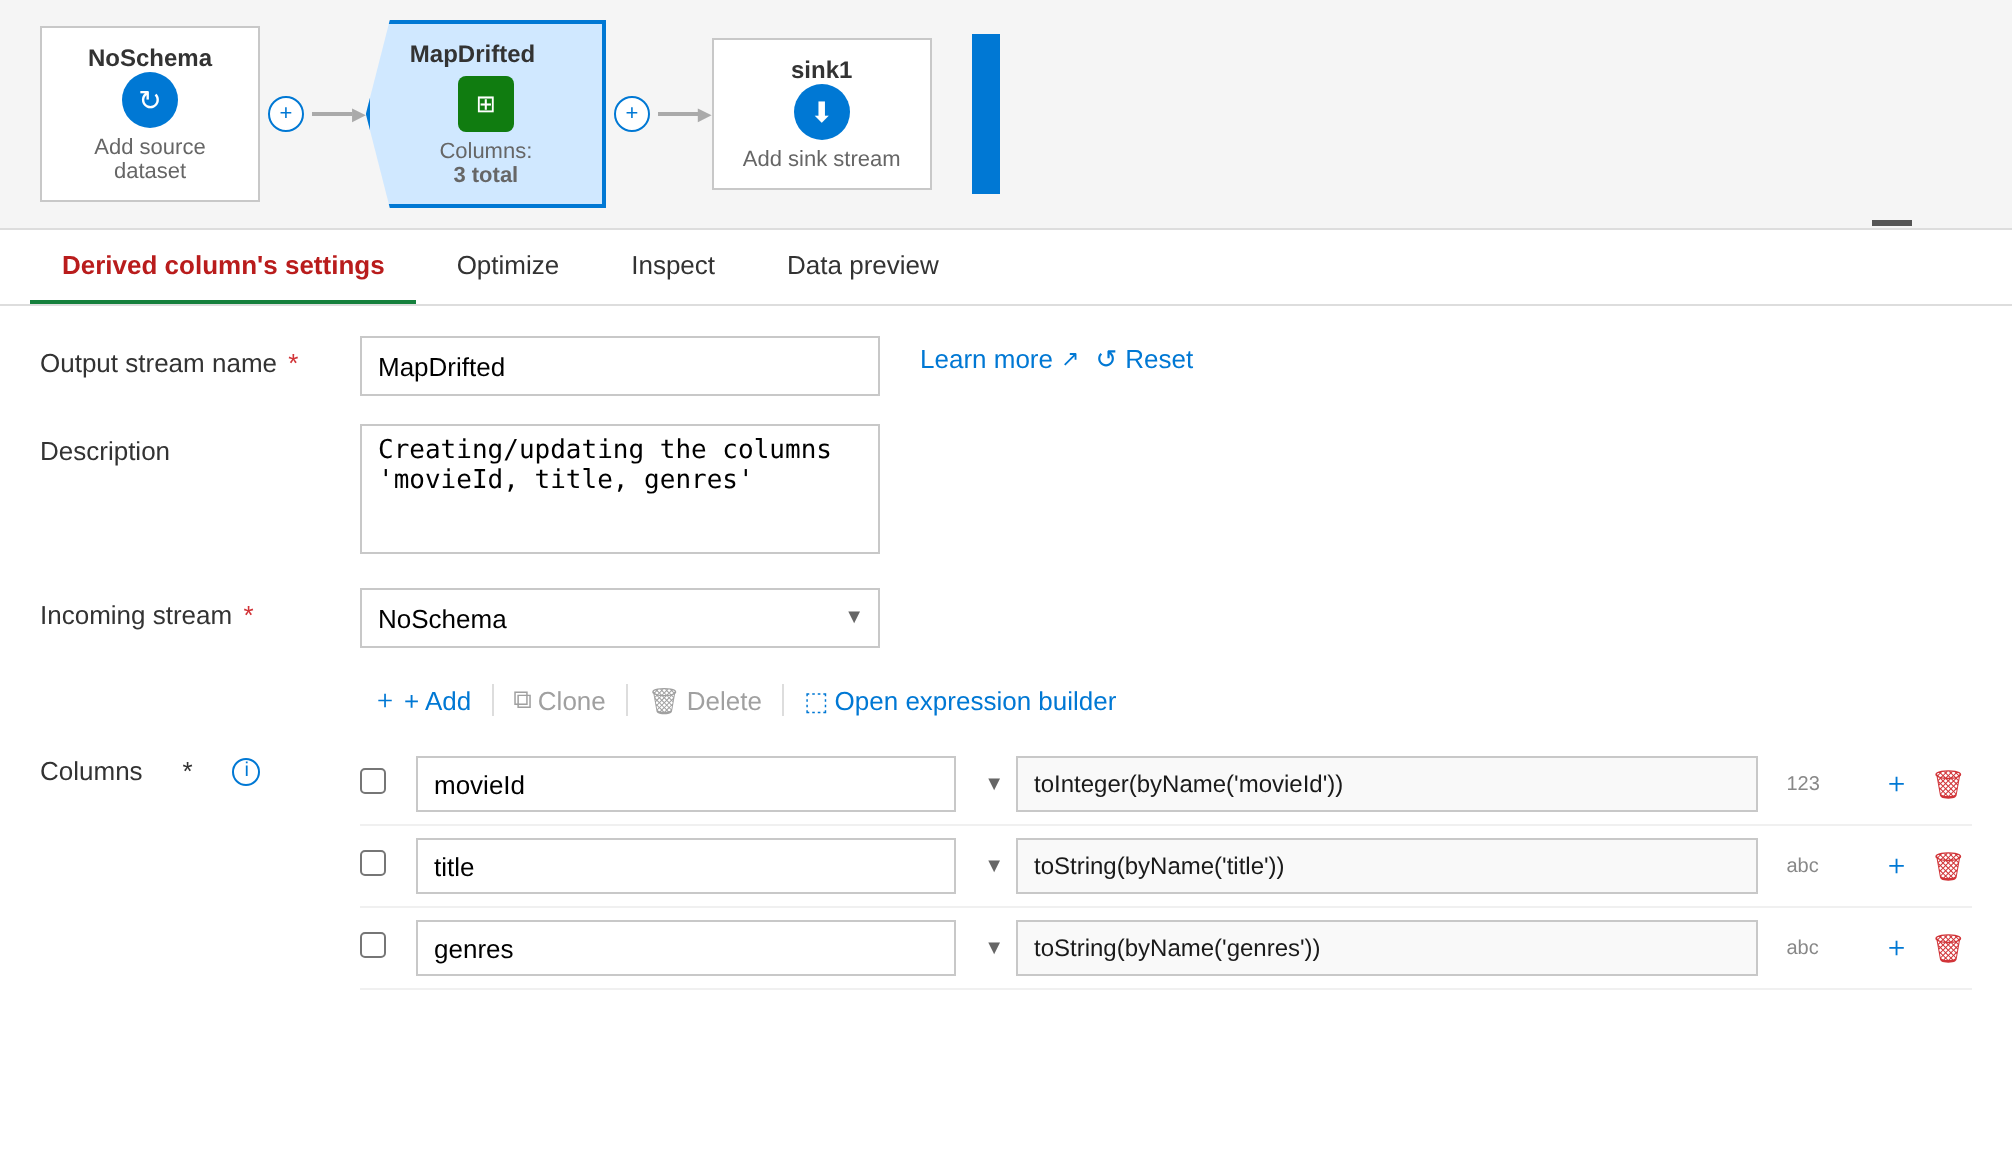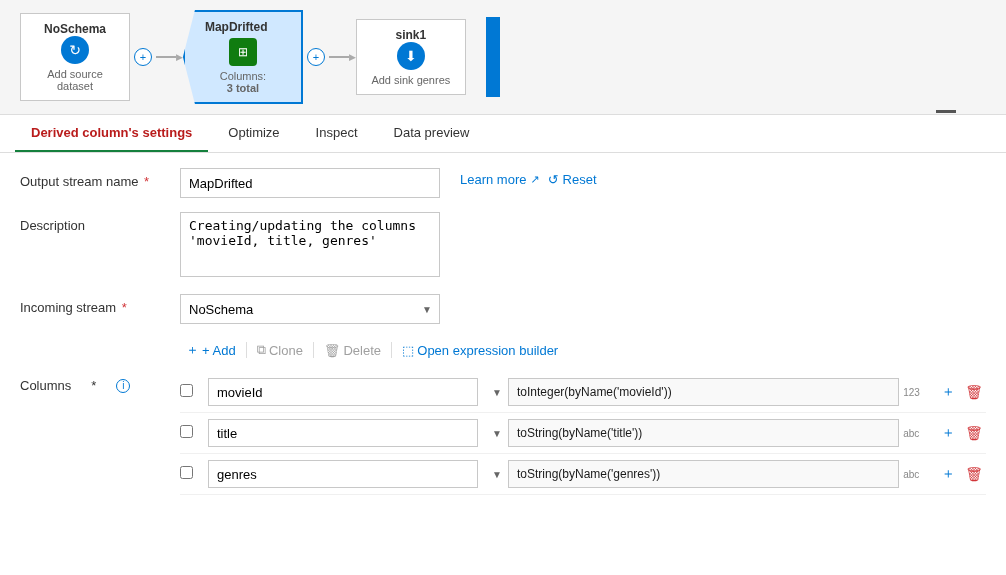--- a/index.html
+++ b/index.html
@@ -244,21 +244,21 @@
       position: absolute;
       right: 6px;
       color: #666;
       font-size: 10px;
       pointer-events: none;
     }
     .col-expr-cell {
       flex: 1;
       display: flex;
       align-items: center;
-      gap: 4px;
+      gap: 14px;
     }
     .col-expr-input {
       flex: 1;
       height: 28px;
       border: 1px solid #c8c8c8;
       padding: 0 8px;
       font-size: 12px;
       outline: none;
       background: #f9f9f9;
       color: #1a1a1a;
@@ -375,21 +375,21 @@
 
     <div class="node-connector">
       <div class="connector-line"></div>
       <div class="connector-arrow">▶</div>
     </div>
 
     <div class="pipeline-node">
       <div class="node-box" style="width:110px; padding:8px;">
         <div class="node-label">sink1</div>
         <div class="sink-circle">⬇</div>
-        <div class="node-info" style="font-size:11px;color:#666;margin-top:4px;">Add sink genres</div>
+        <div class="node-info" style="font-size:11px;color:#666;margin-top:4px;">Add sink stream</div>
       </div>
     </div>
 
     <div style="width:14px;height:80px;background:#0078d4;margin-left:20px;"></div>
   </div>
 
   <div style="position:absolute;right:50px;top:110px;width:20px;height:3px;background:#555;cursor:pointer;"></div>
 </div>
 
 <div class="tabs-bar">

